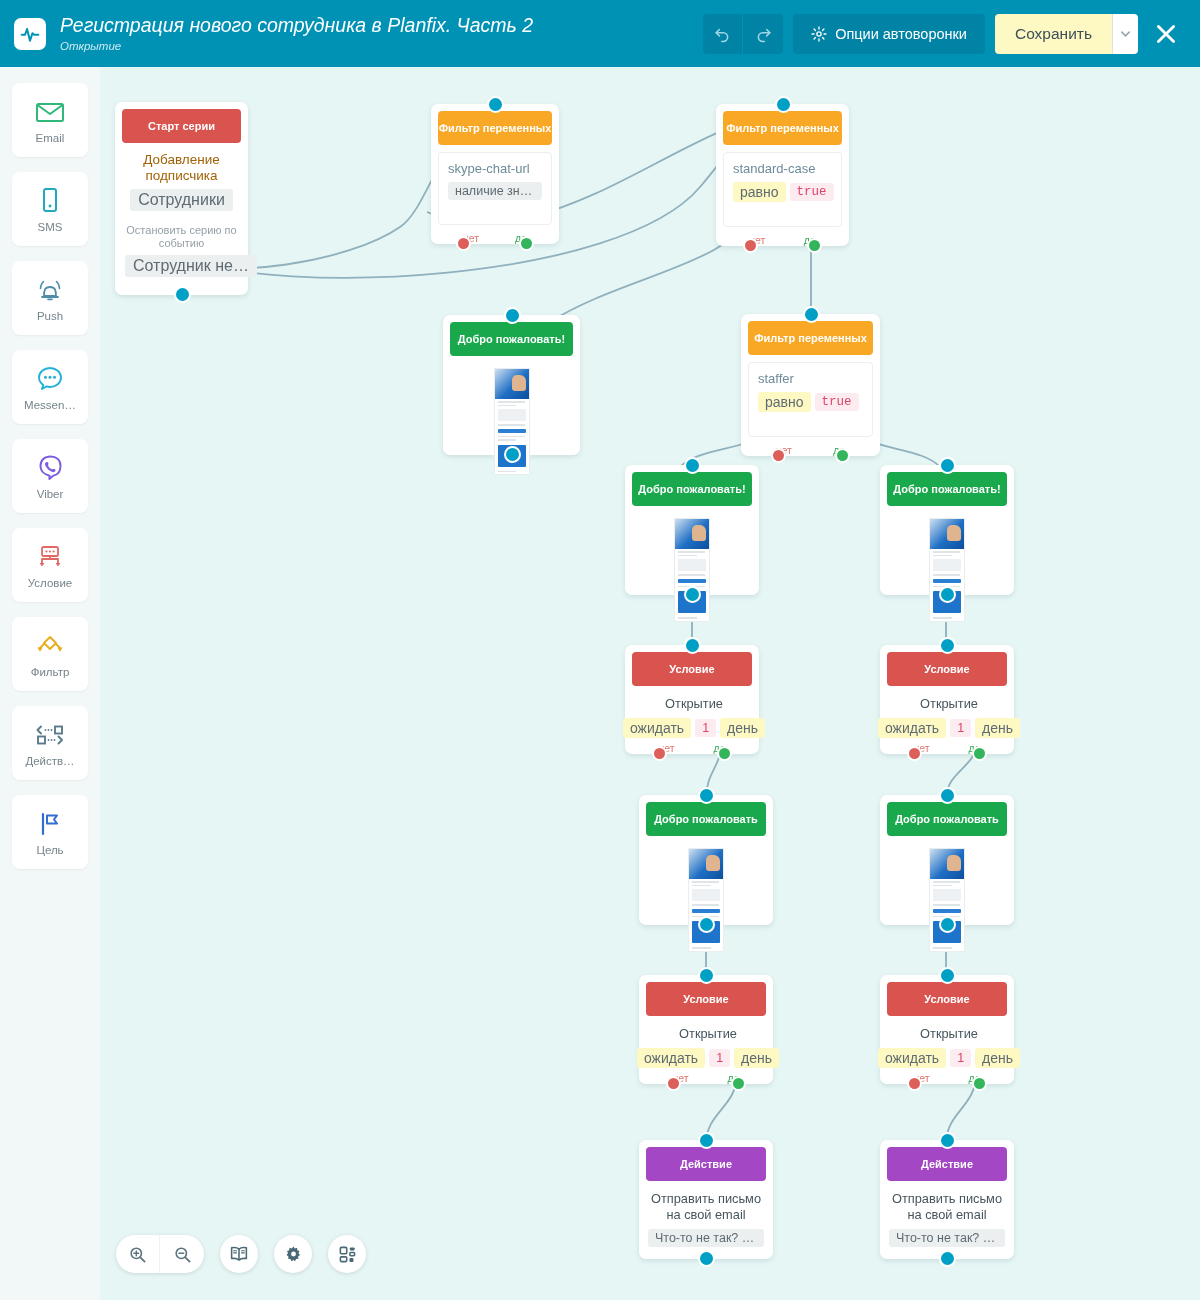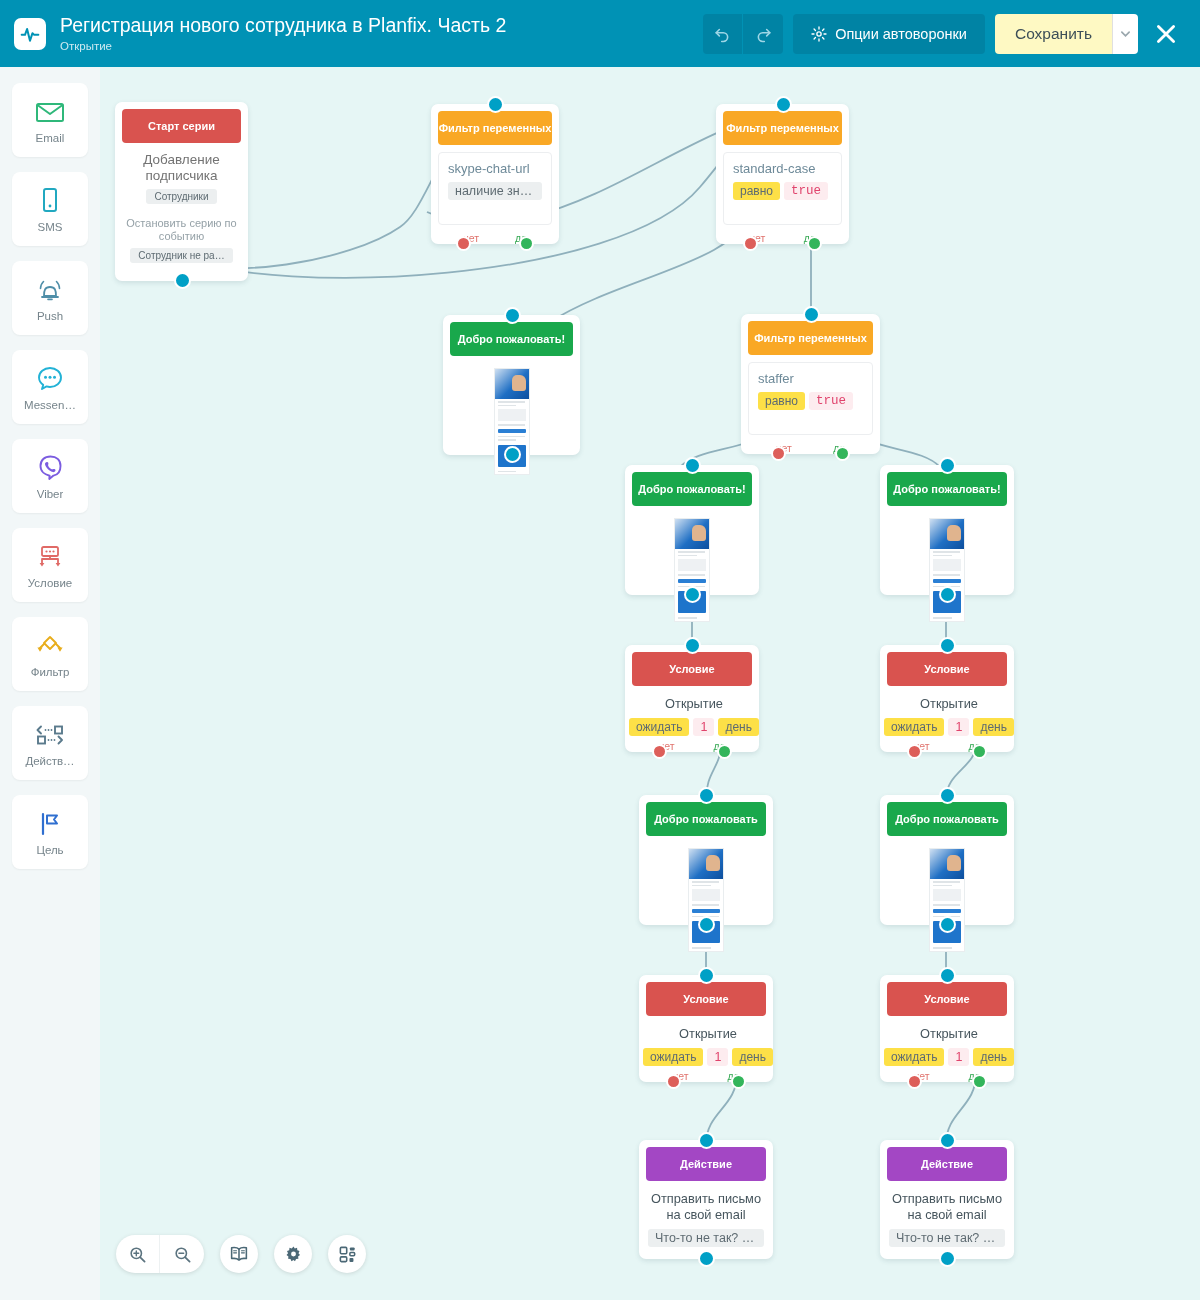--- a/index.html
+++ b/index.html
@@ -15,21 +15,21 @@
     position: absolute; left: 0; top: 0; width: 1200px; height: 67px;
     background: #0092b5;
     display: flex; align-items: center;
   }
   .logo-box {
     width: 32px; height: 32px; border-radius: 7px; background: #ffffff;
     margin-left: 14px; margin-right: 14px;
     display: flex; align-items: center; justify-content: center;
     flex: 0 0 auto;
   }
-  .title-wrap { flex: 1 1 auto; min-width: 0; }
+  .title-wrap { flex: 1 1 auto; min-width: 0; font-style: italic; }
   .page-title {
     color: #ffffff; font-size: 19.5px; line-height: 23px;
     white-space: nowrap; overflow: hidden; text-overflow: ellipsis;
   }
   .page-status { color: #cdeaf1; font-size: 11.5px; line-height: 15px; margin-top: 2px; }
 
   .hdr-actions { display: flex; align-items: center; margin-right: 12px; flex: 0 0 auto; }
   .undo-group { display: flex; margin-right: 10px; }
   .icon-btn {
     width: 40px; height: 40px; background: #0083a4; border: none;
@@ -119,37 +119,37 @@
 
   .branch-labels {
     display: flex; justify-content: space-around;
     font-size: 10.5px; padding: 0 14px; margin-top: 4px;
   }
   .lbl-no  { color: #e0736d; }
   .lbl-yes { color: #35a853; }
 
   
   .start-body { padding: 9px 10px 14px 10px; text-align: center; }
-  .start-main { font-size: 13.5px; color: #737373; line-height: 16px; }
+  .start-main { font-size: 13.5px; color: #a16207; line-height: 16px; }
   .chip {
     display: inline-block; background: #eceff0; color: #5e6b72;
-    border-radius: 3px; font-size: 10px; padding: 2px 8px; margin-top: 5px;
+    border-radius: 3px; font-size: 16px; padding: 2px 8px; margin-top: 5px;
     max-width: 132px; overflow: hidden; white-space: nowrap; text-overflow: ellipsis;
   }
   .start-sub { font-size: 11px; color: #95a1a7; line-height: 13px; margin-top: 9px; }
 
   
   .filter-inner {
     margin: 7px; border: 1px solid #eceef0; border-radius: 4px;
     padding: 8px 9px 24px 9px;
   }
   .filter-var { font-size: 13px; color: #6e8a99; margin-bottom: 6px; }
   .filter-row { display: flex; align-items: center; gap: 4px; }
-  .op-chip { background: #fde047; color: #5e6b72; border-radius: 3px;
-             font-size: 12px; padding: 2px 7px; }
+  .op-chip { background: #fef9c3; color: #5e6b72; border-radius: 3px;
+             font-size: 14px; padding: 2px 7px; }
   .val-chip { background: #fdecef; color: #e0436c; border-radius: 3px;
               font-family: "Liberation Mono","DejaVu Sans Mono",monospace;
               font-size: 12.5px; padding: 2px 7px; }
   .exists-chip {
     background: #eceff0; color: #5e6b72; border-radius: 3px;
     font-size: 12.5px; padding: 2px 7px; display: block;
     white-space: nowrap; overflow: hidden; text-overflow: ellipsis;
   }
   .mail-preview {
     width: 36px; margin: 12px auto 0 auto;

